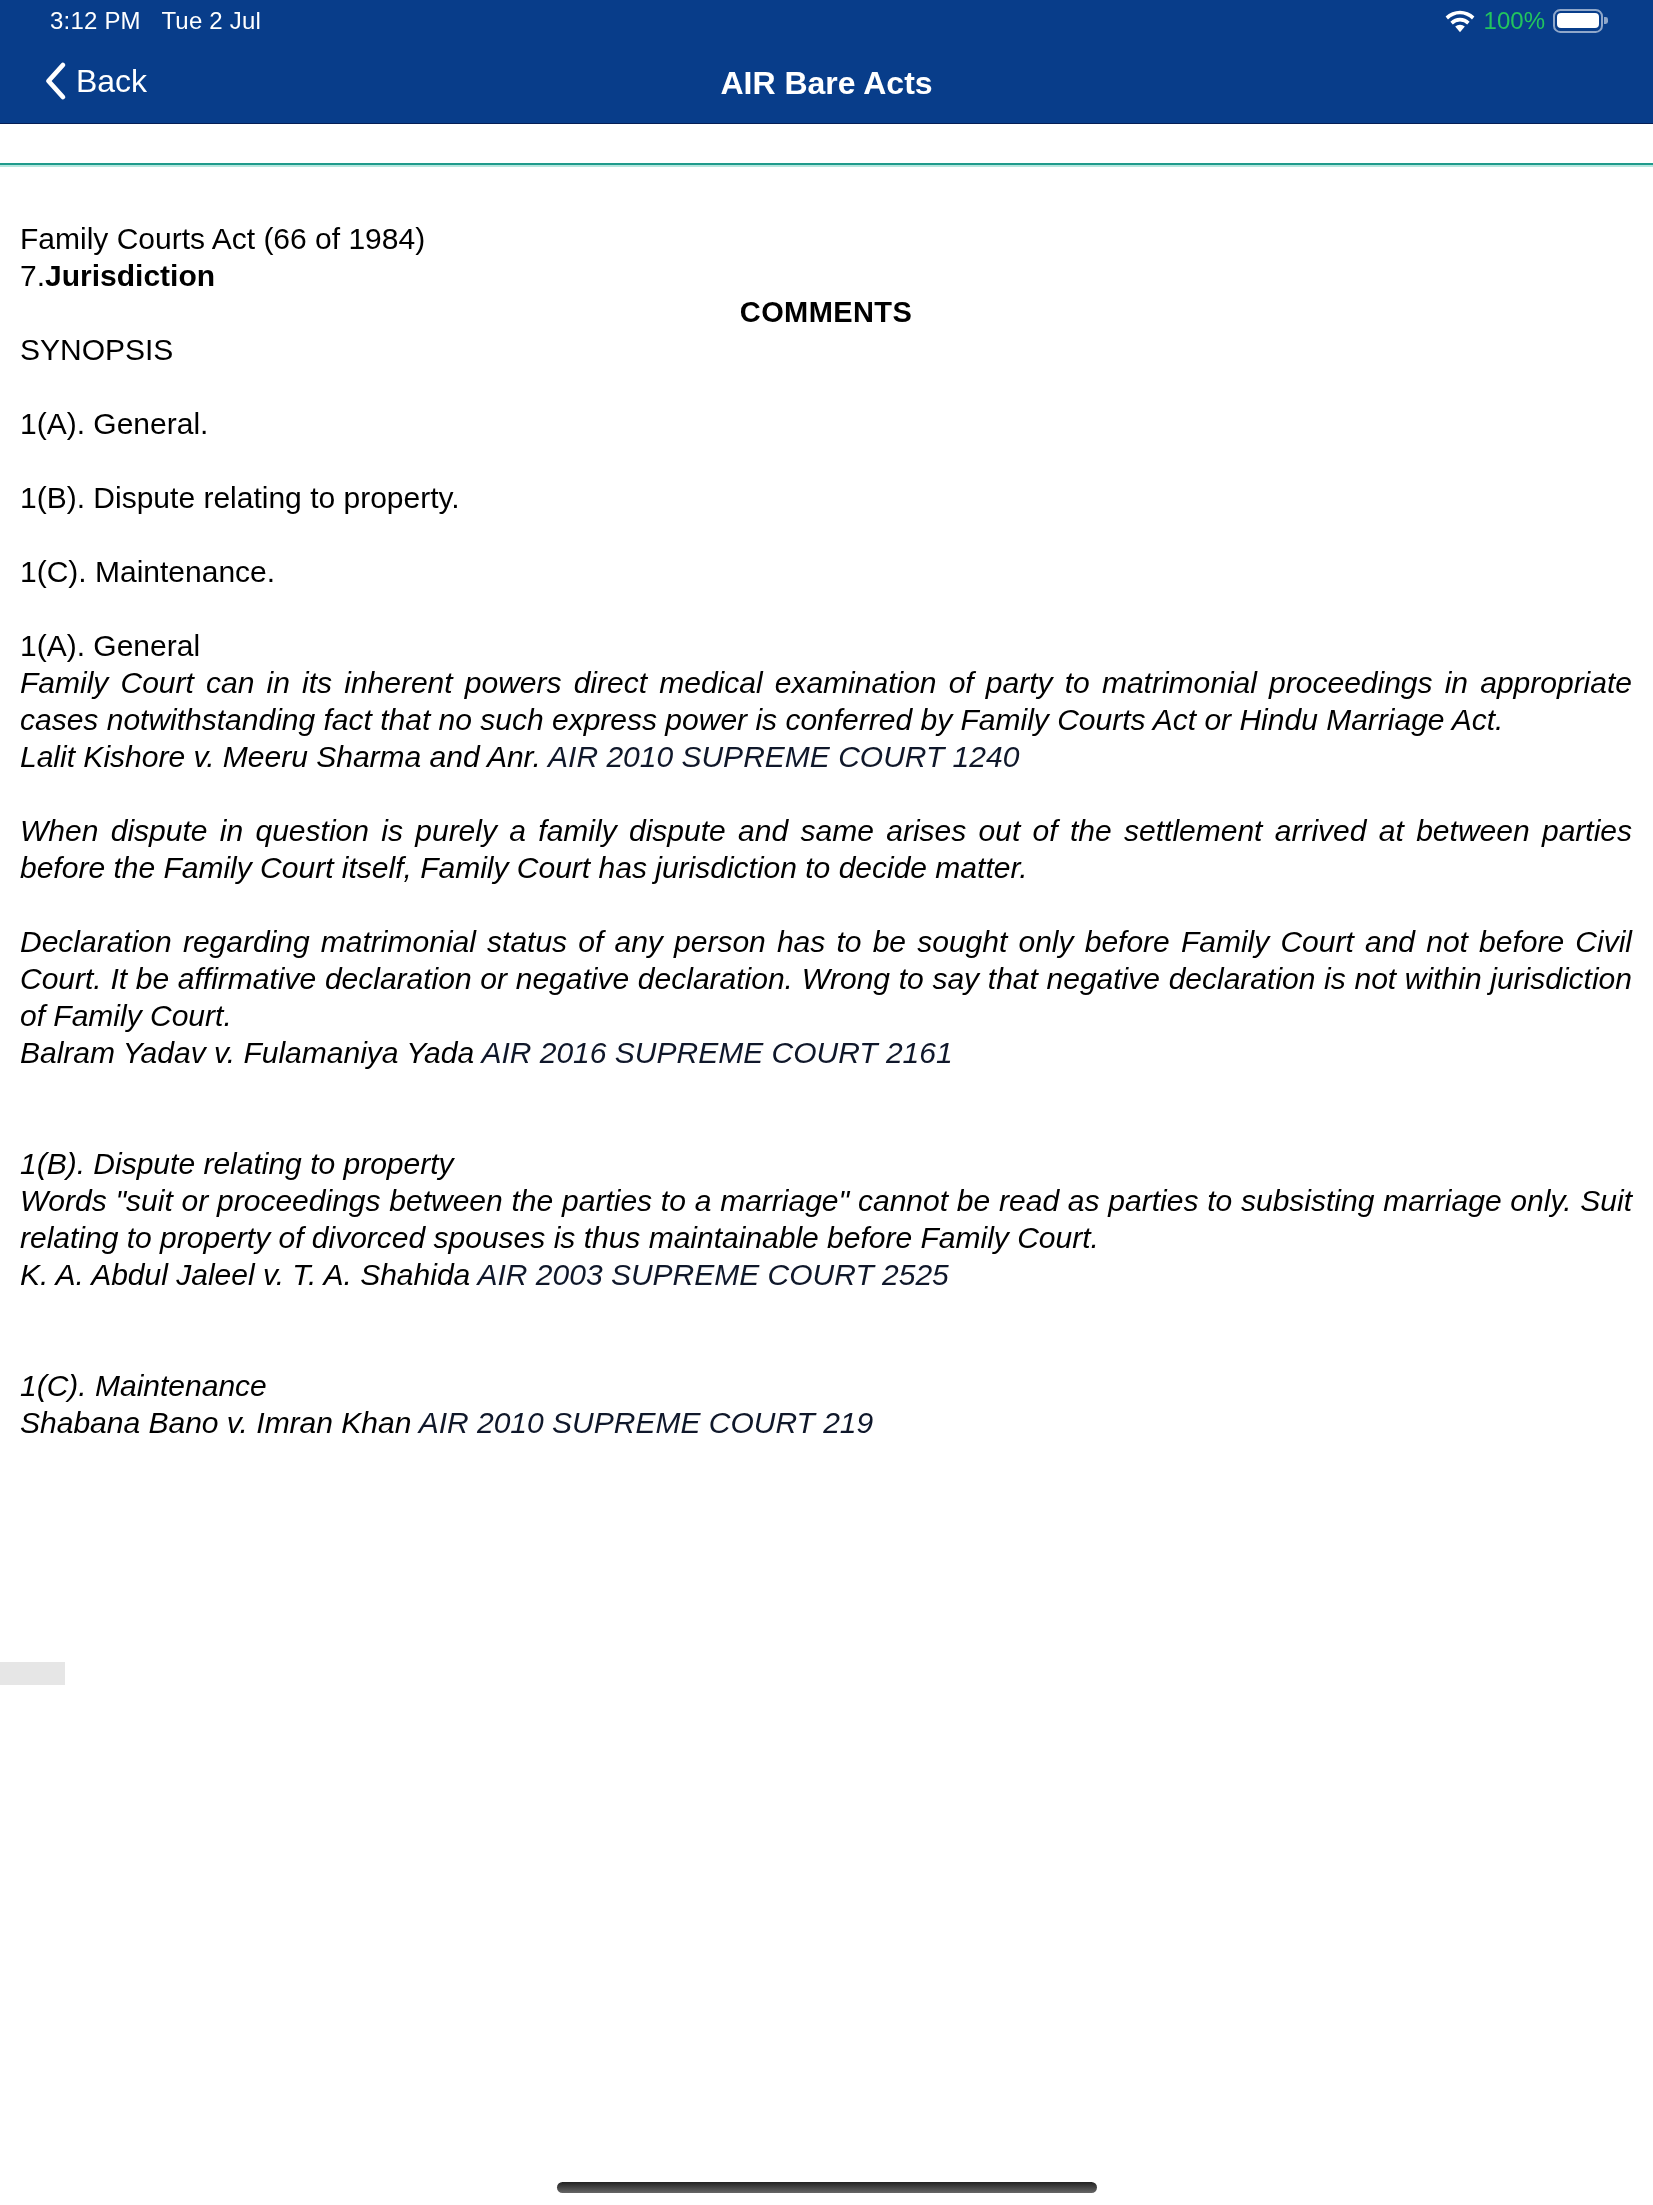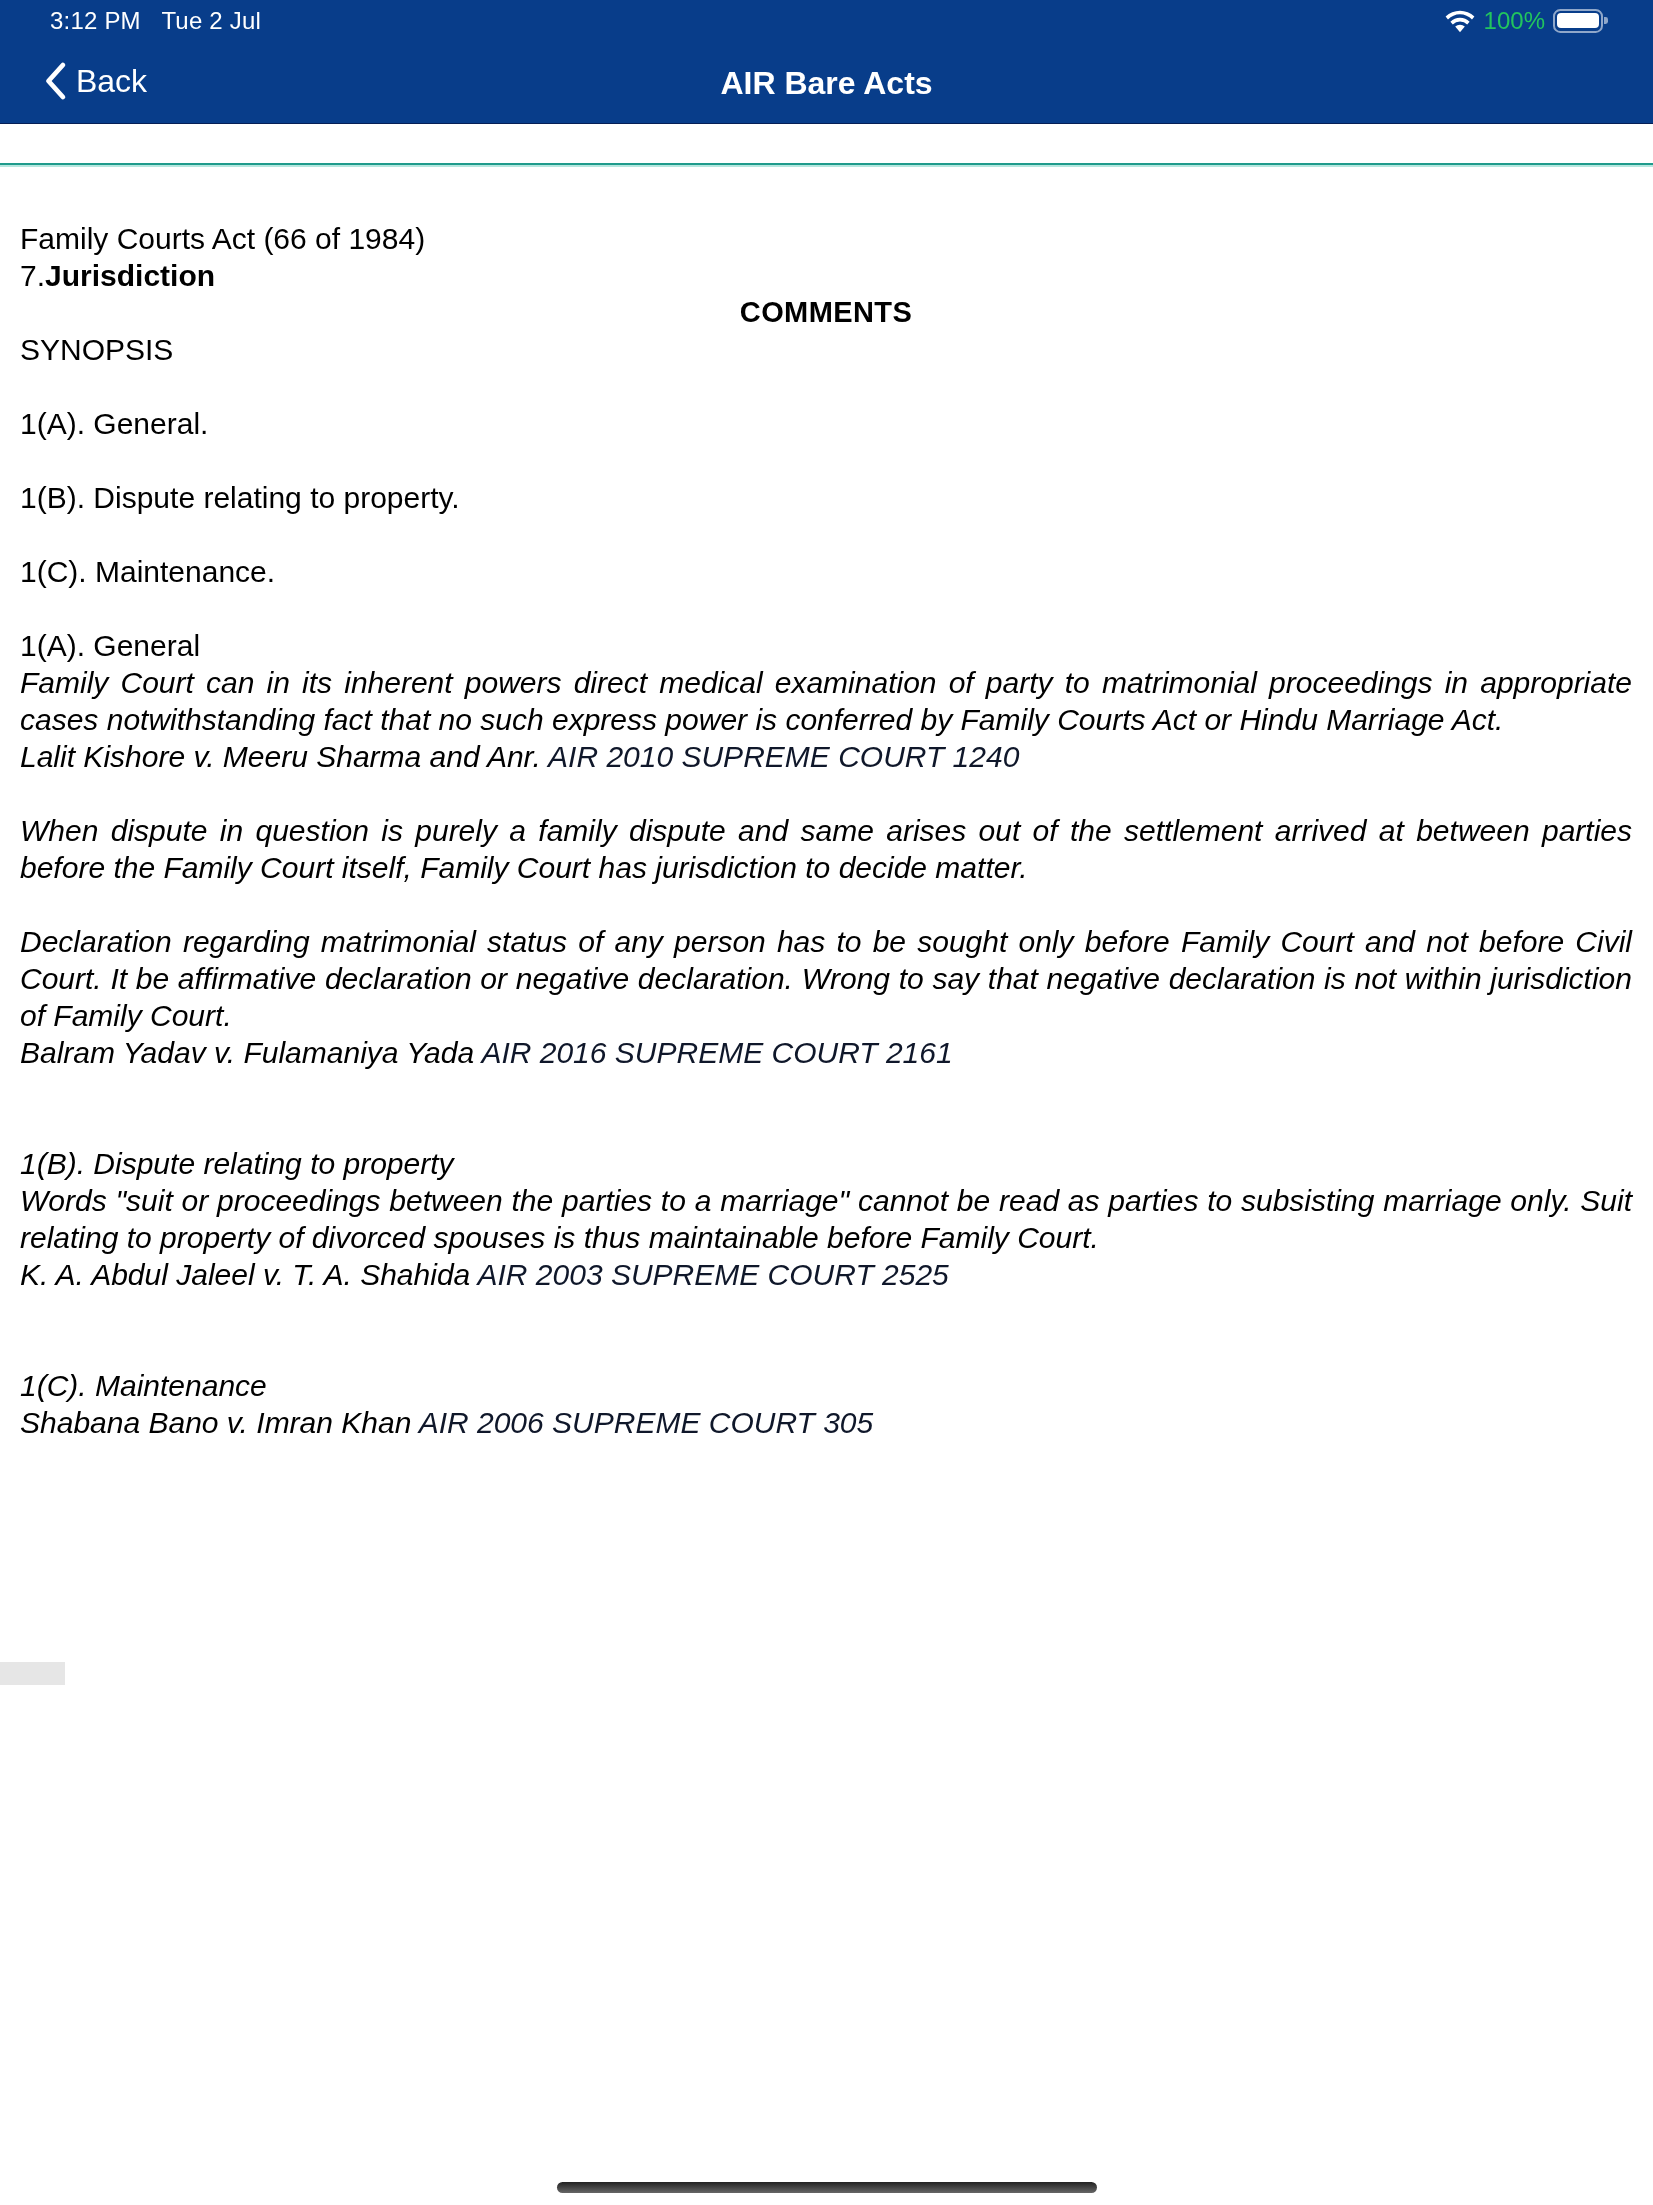--- a/index.html
+++ b/index.html
@@ -89,18 +89,18 @@
   <div class="gap"></div>
   <div class="gap"></div>
 
   <p class="it">1(B). Dispute relating to property</p>
   <p class="it just">Words "suit or proceedings between the parties to a marriage" cannot be read as parties to subsisting marriage only. Suit relating to property of divorced spouses is thus maintainable before Family Court.</p>
   <p class="it"><span>K. A. Abdul Jaleel v. T. A. Shahida</span> <a class="cite">AIR 2003 SUPREME COURT 2525</a></p>
   <div class="gap"></div>
   <div class="gap"></div>
 
   <p class="it">1(C). Maintenance</p>
-  <p class="it"><span>Shabana Bano v. Imran Khan</span> <a class="cite">AIR 2006 SUPREME COURT 305</a></p>
+  <p class="it"><span>Shabana Bano v. Imran Khan</span> <a class="cite">AIR 2010 SUPREME COURT 219</a></p>
 </div>
 
 <div class="grey-box"></div>
 <div class="home-indicator"></div>
 
 
 </body></html>

